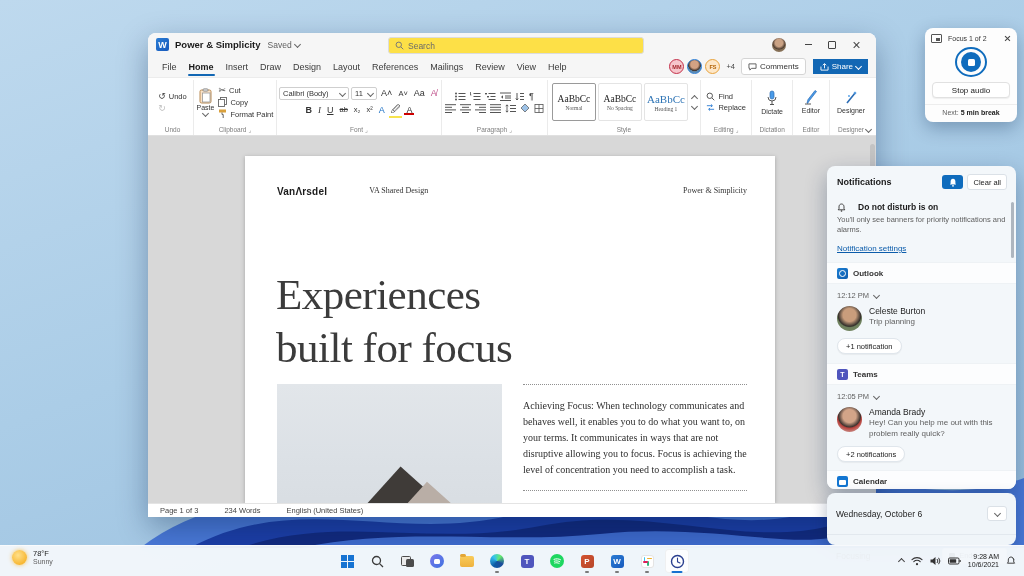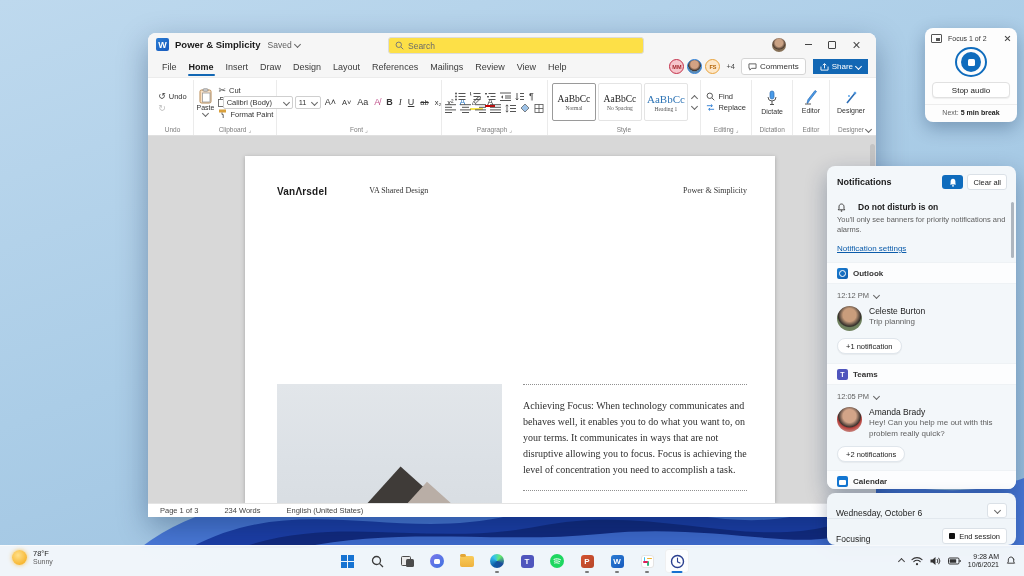--- a/index.html
+++ b/index.html
@@ -135,21 +135,21 @@
   .av1{background:radial-gradient(circle at 50% 36%,#c99d7c 32%,#34302c 56%,#6d7f5c 62%,#7d8f6c)}
   .av2{background:radial-gradient(circle at 50% 36%,#d3a488 32%,#403430 54%,#b8423c 60%,#d8d4cf)}
   .nname{font-size:8.5px;color:#1b1b1b}
   .nmsg{font-size:8px;color:#5f5f5f;line-height:10.5px;margin-top:1px}
   .pill{display:inline-block;margin:7px 0 0 10px;background:#fff;border:1px solid #e0e6ec;border-radius:9px;
         padding:2.5px 8px;font-size:7.5px;color:#1b1b1b;box-shadow:0 1px 1px rgba(0,0,0,.05)}
   .nt-sb{position:absolute;right:2px;top:36px;width:3px;height:56px;background:#aeb6bf;border-radius:2px}
   
   .daypop{position:absolute;left:827px;top:493px;width:189px;height:52px;background:#f0f5f9;border-radius:8px;
           box-shadow:0 6px 16px rgba(0,30,70,.3);z-index:5;box-sizing:border-box}
-  .dp-row{height:25px;display:flex;align-items:flex-end;padding:0 9px}
+  .dp-row{height:25px;display:flex;align-items:center;padding:8px 9px}
   .dp-date{font-size:8.5px;color:#1b1b1b}
   .dp-chev{margin-left:auto;width:18px;height:13px;background:#fff;border:1px solid #dbe1e7;border-radius:3px;
            display:flex;align-items:center;justify-content:center}
   .dp-div{border-top:1px solid #e2e8ee}
   .dp-foc{font-size:8.5px;color:#1b1b1b}
   .endbtn{margin-left:auto;height:14px;background:#fff;border:1px solid #dbe1e7;border-radius:3px;display:flex;
           align-items:center;gap:4px;padding:0 6px;font-size:7.5px;color:#1b1b1b}
   .endsq{width:6px;height:6px;background:#111;border-radius:1px}
   
   .taskbar{position:absolute;left:0;bottom:0;width:1024px;height:30px;background:rgba(242,247,251,.96);z-index:6;
@@ -309,21 +309,21 @@
             </span>
         </div>
       </div>
       <div class="glabel">
           <span>Clipboard</span>
           <span class="launcher">⌟</span>
         </div>
     </div>
 
     <div class="grp" style="width:158px">
-      <div class="gbody" style="flex-direction:row;justify-content:center;gap:2px">
+      <div class="gbody" style="flex-direction:column;justify-content:center;gap:2px">
         <div class="fontrow">
           <span class="fsel" style="width:62px">
               <span>Calibri (Body)</span>
               <span class="cv" style="margin-left:auto"></span>
             </span>
           <span class="fsel" style="width:18px">
               <span>11</span>
               <span class="cv" style="margin-left:auto"></span>
             </span>
           <span class="fmtletter">A˄</span>
@@ -496,20 +496,24 @@
     </div>
     <span class="cv collapse"></span>
   </div>
 
   <div class="docarea">
     <div class="page">
       <div class="dochdr">
         <span class="dlogo">VanΛrsdel</span>
         <span class="dctr serif">VA Shared Design</span>
         <span class="drgt serif">Power &amp; Simplicity</span>
+      </div>
+      <div class="dh1 serif">
+        <div>Experiences</div>
+        <div>built for focus</div>
       </div>
       <div class="photo">
           <span class="b1"></span>
           <span class="b2"></span>
         </div>
       <div class="rcol">
         <div class="dotted"></div>
         <div class="dbody serif">Achieving Focus: When technology communicates and behaves well, it enables you to do what you want to, on your terms. It communicates in ways that are not disruptive allowing you to focus. Focus is achieving the level of concentration you need to accomplish a task.</div>
         <div class="dotted"></div>
       </div>

